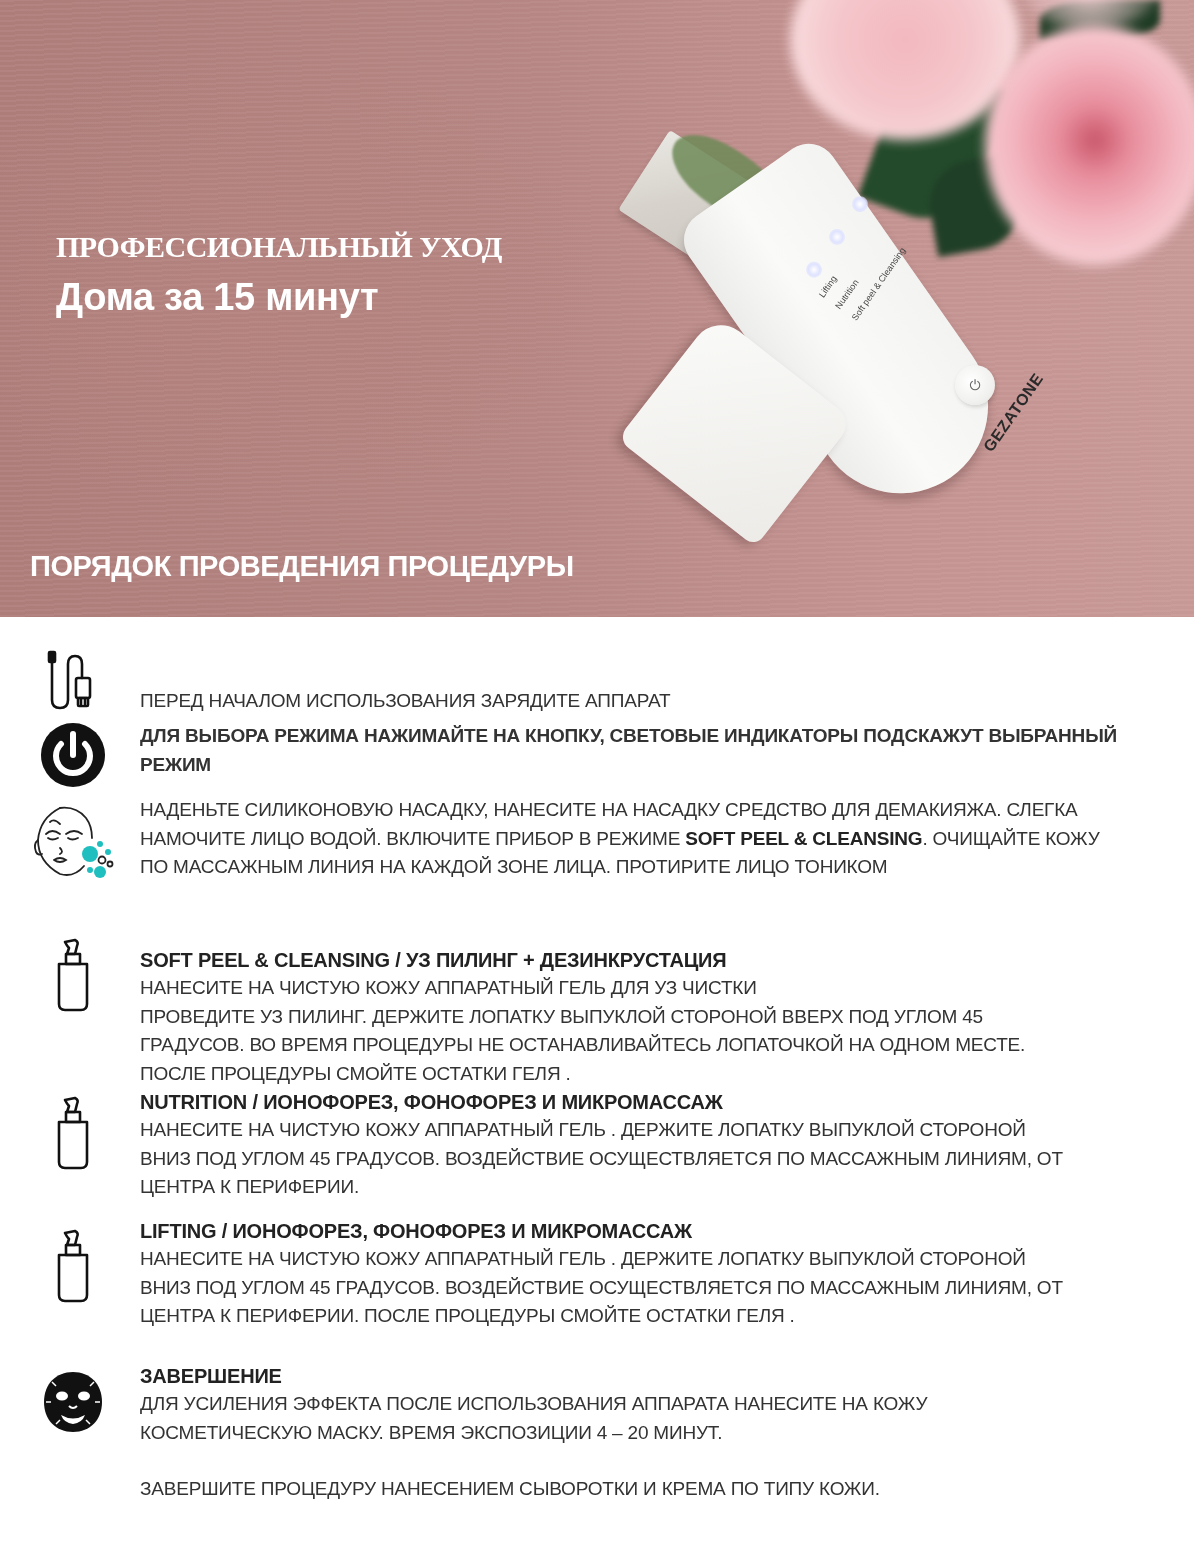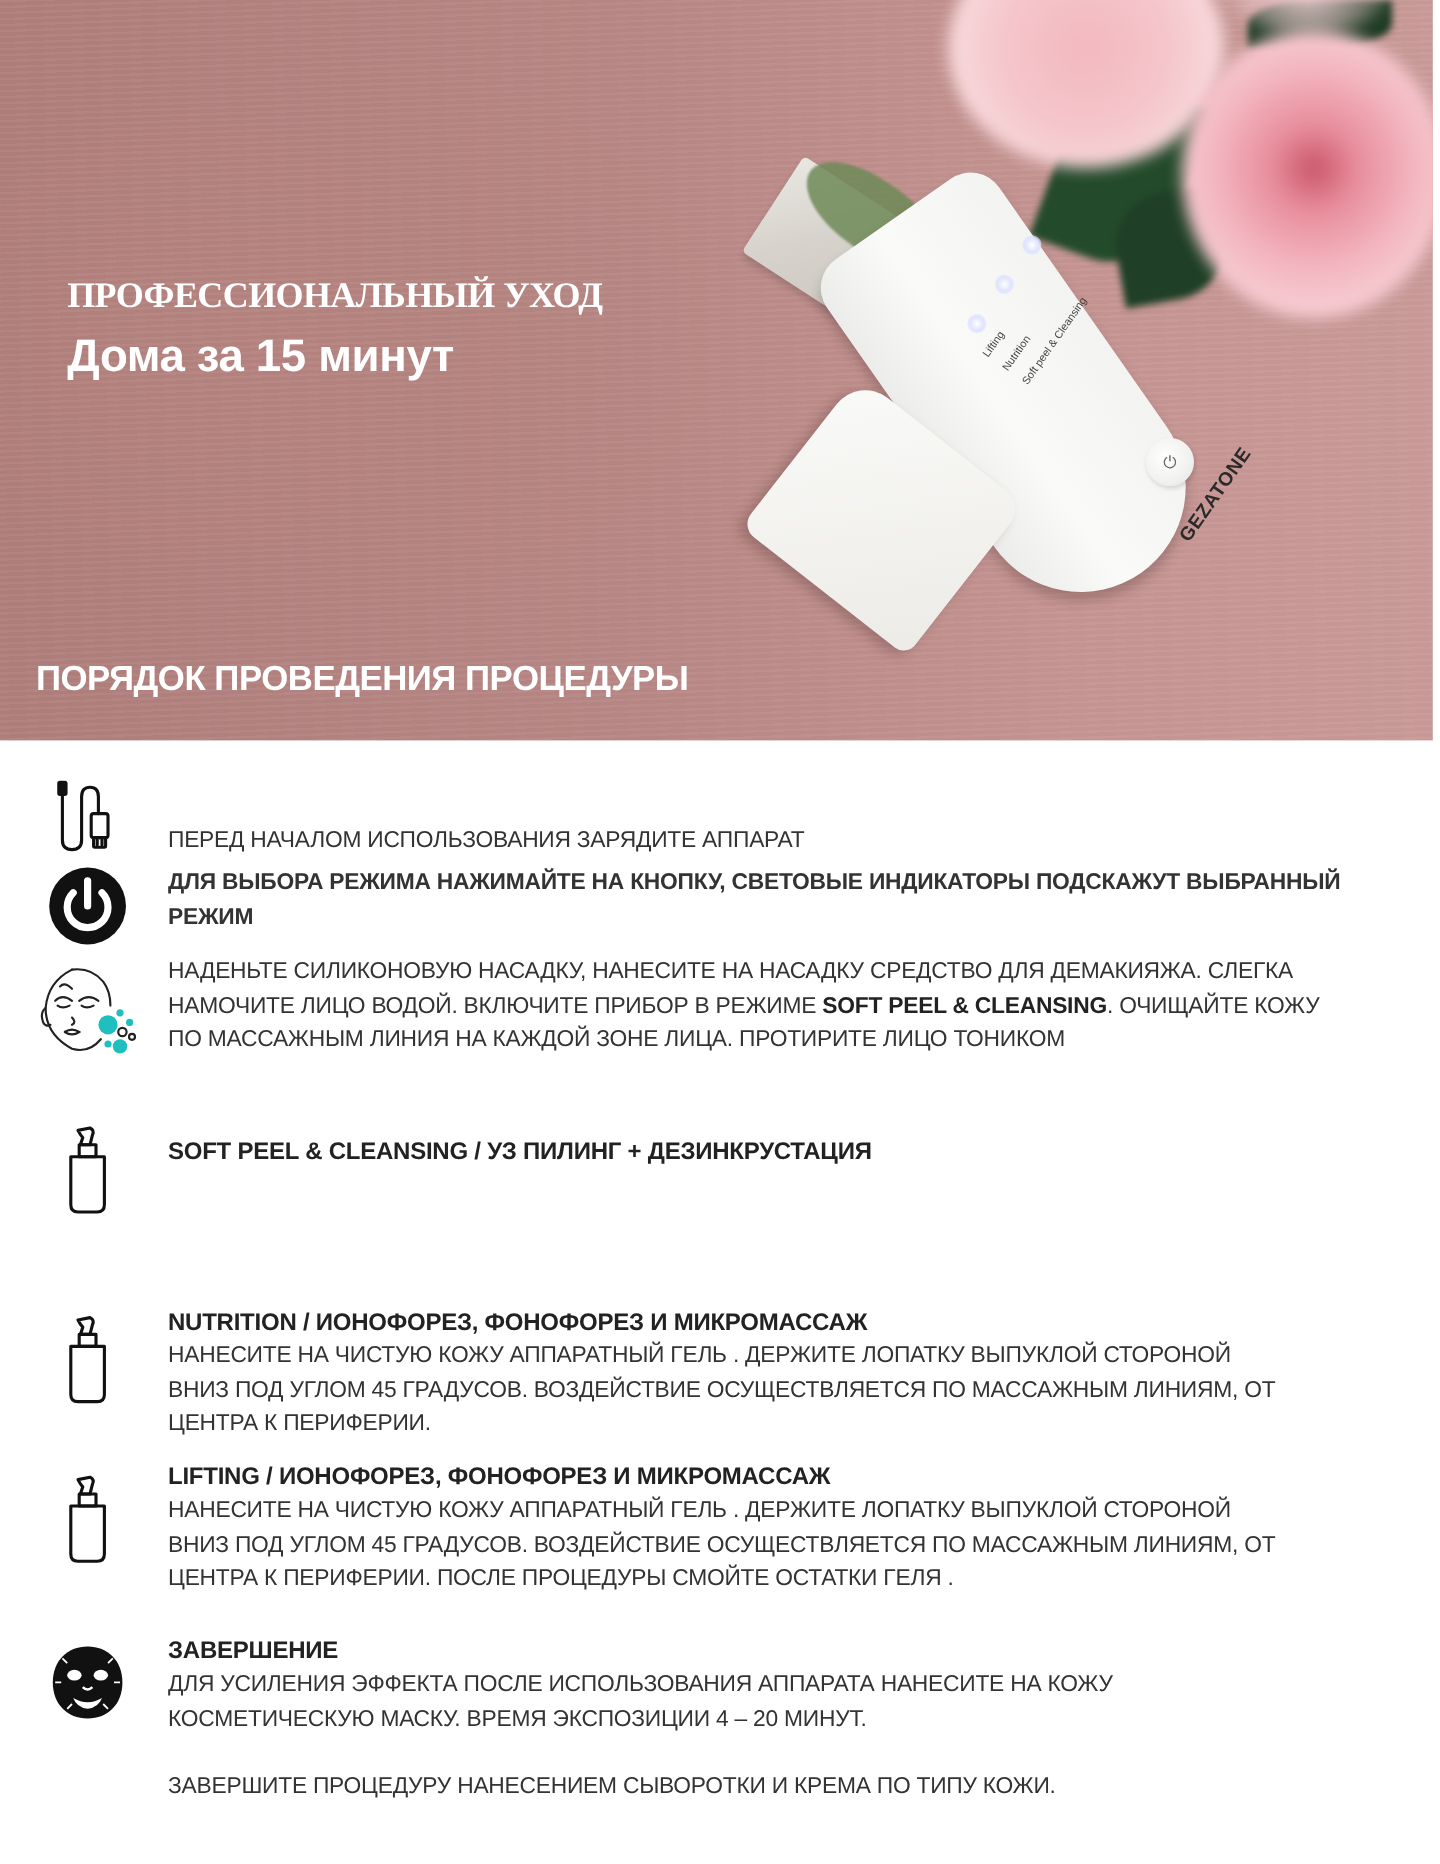--- a/index.html
+++ b/index.html
@@ -192,20 +192,24 @@
   <div class="step" style="top:290px;">
     <div class="step-icon" style="top:8px;">
       <svg width="40" height="74" viewBox="0 0 40 74" fill="none" stroke="#111" stroke-width="2.6" stroke-linejoin="round">
         <path d="M12 4 L22 2 Q26 4 24 8 L22 16 H14 L16 10 Q14 8 12 4 Z"></path>
         <rect x="13" y="16" width="14" height="10"></rect>
         <path d="M6 26 H34 V66 Q34 72 28 72 H12 Q6 72 6 66 Z"></path>
       </svg>
     </div>
     <div class="step-content" style="top:16px;">
       <div class="step-heading">SOFT PEEL &amp; CLEANSING / УЗ ПИЛИНГ + ДЕЗИНКРУСТАЦИЯ</div>
+      <div class="step-text">НАНЕСИТЕ НА ЧИСТУЮ КОЖУ АППАРАТНЫЙ ГЕЛЬ ДЛЯ УЗ ЧИСТКИ
+ПРОВЕДИТЕ УЗ ПИЛИНГ. ДЕРЖИТЕ ЛОПАТКУ ВЫПУКЛОЙ СТОРОНОЙ ВВЕРХ ПОД УГЛОМ 45
+ГРАДУСОВ.  ВО ВРЕМЯ ПРОЦЕДУРЫ НЕ ОСТАНАВЛИВАЙТЕСЬ ЛОПАТОЧКОЙ НА ОДНОМ МЕСТЕ.
+ПОСЛЕ ПРОЦЕДУРЫ СМОЙТЕ ОСТАТКИ ГЕЛЯ .</div>
     </div>
   </div>
 
   <div class="step" style="top:448px;">
     <div class="step-icon" style="top:8px;">
       <svg width="40" height="74" viewBox="0 0 40 74" fill="none" stroke="#111" stroke-width="2.6" stroke-linejoin="round">
         <path d="M12 4 L22 2 Q26 4 24 8 L22 16 H14 L16 10 Q14 8 12 4 Z"></path>
         <rect x="13" y="16" width="14" height="10"></rect>
         <path d="M6 26 H34 V66 Q34 72 28 72 H12 Q6 72 6 66 Z"></path>
       </svg>

